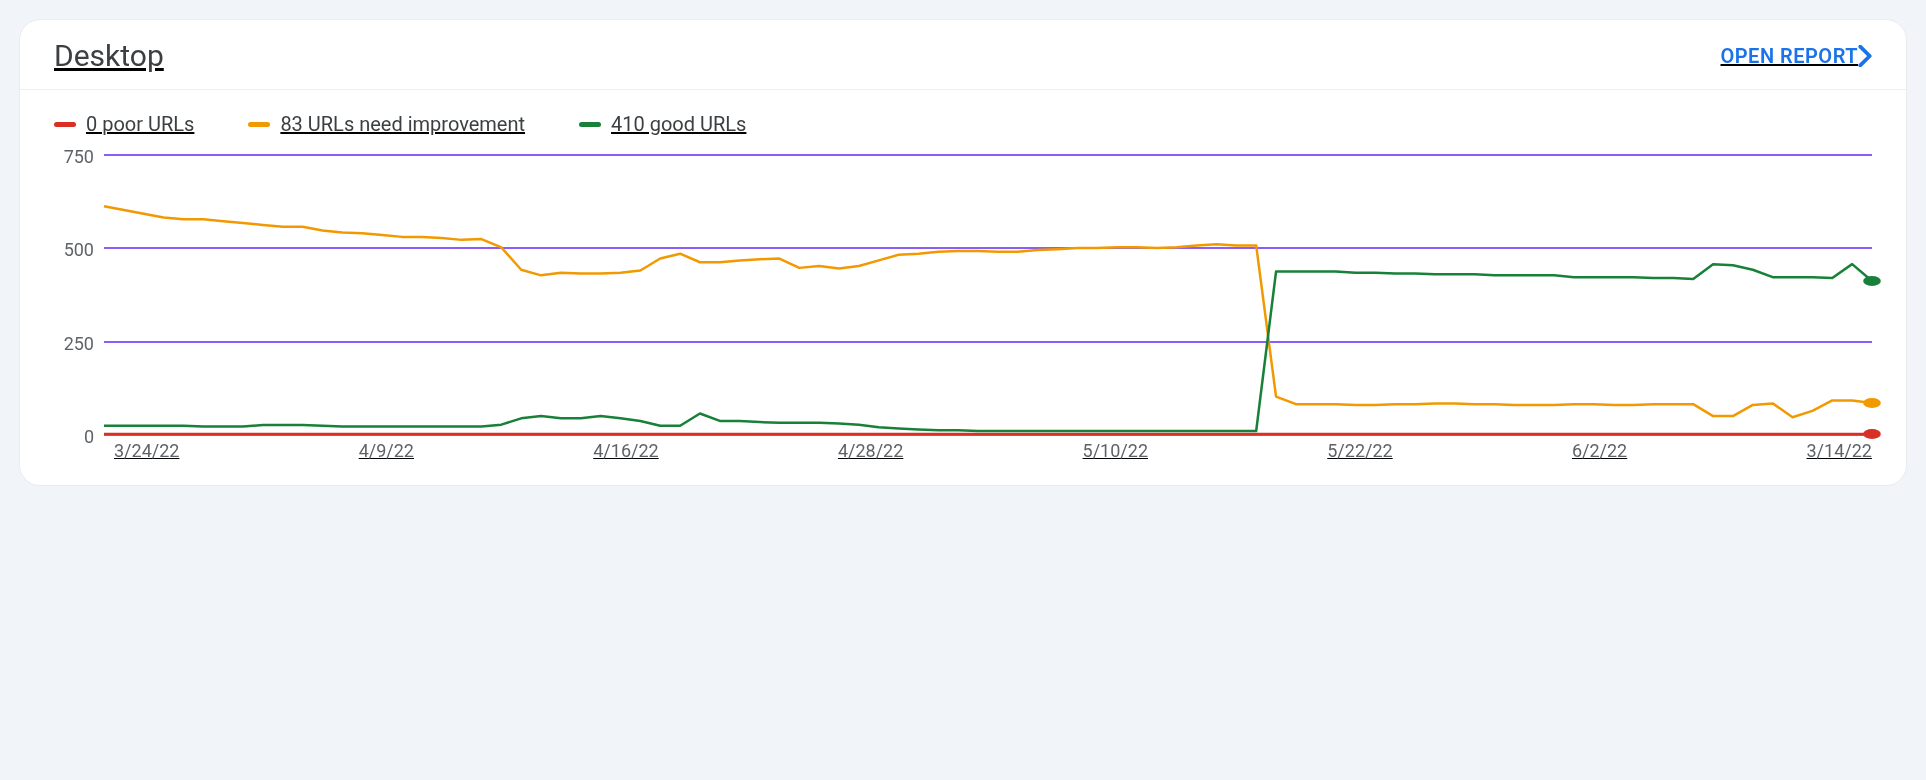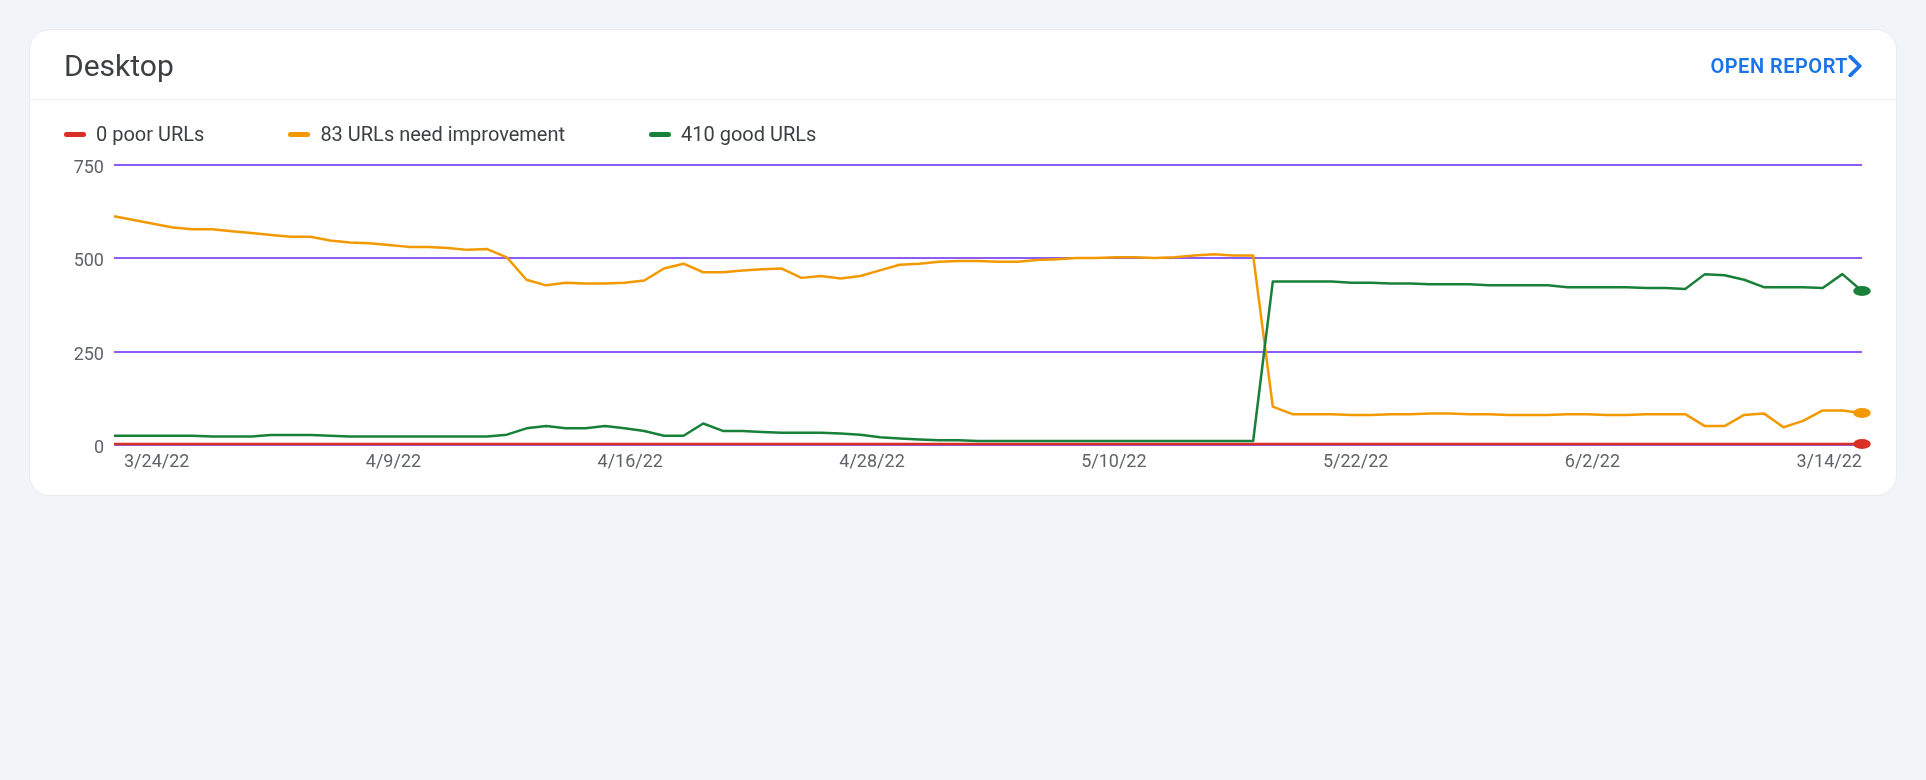--- a/index.html
+++ b/index.html
@@ -2,21 +2,22 @@
 <html><head>
 <meta charset="utf-8">
 <style>
   html, body {
     margin: 0;
     padding: 0;
     background: #f1f4f9;
     font-family: -apple-system, BlinkMacSystemFont, "Segoe UI", Roboto, Arial, sans-serif;
   }
   .wrap {
-    padding: 30px;
+    padding: 20px;
+    text-decoration: underline;
   }
   .card {
     background: #fff;
     border-radius: 20px;
     box-shadow: 0 0 0 1px #e8ecef;
     overflow: hidden;
   }
   .card-header {
     display: flex;
     align-items: center;
@@ -38,21 +39,21 @@
     letter-spacing: 0.5px;
     cursor: pointer;
     user-select: none;
   }
   .open-report svg {
     width: 14px;
     height: 22px;
   }
   .legend {
     display: flex;
-    gap: 84px;
+    gap: 54px;
     padding: 22px 34px 8px 34px;
     font-size: 20px;
     color: #3c4043;
   }
   .legend-item {
     display: flex;
     align-items: center;
     gap: 10px;
   }
   .swatch {

